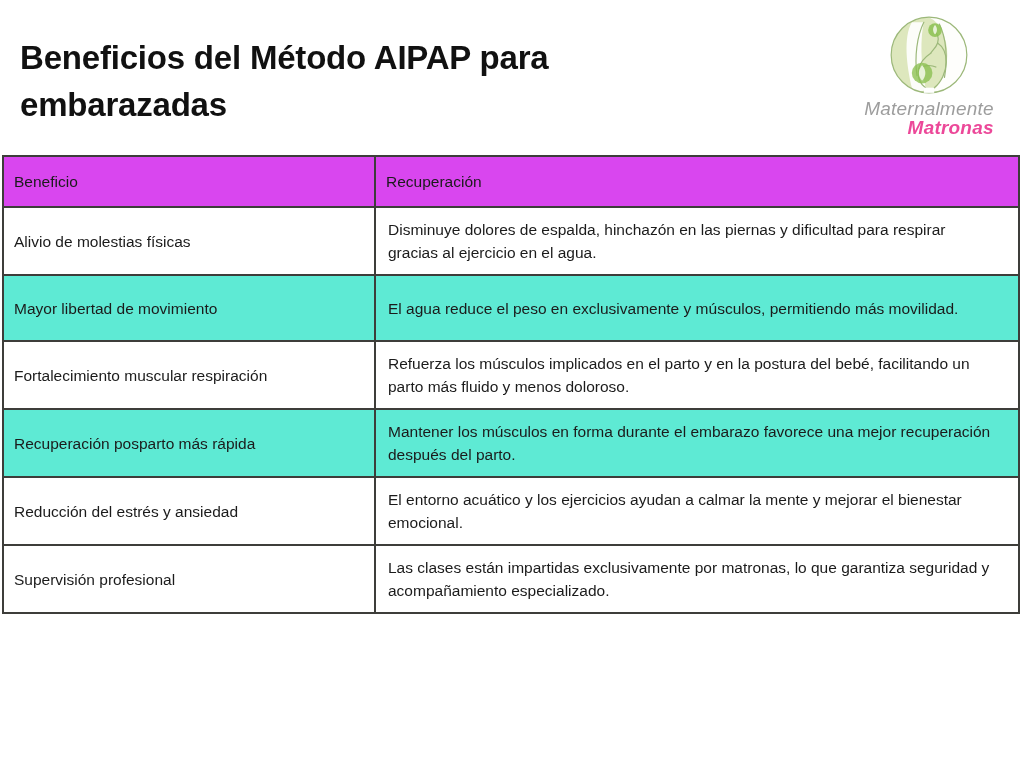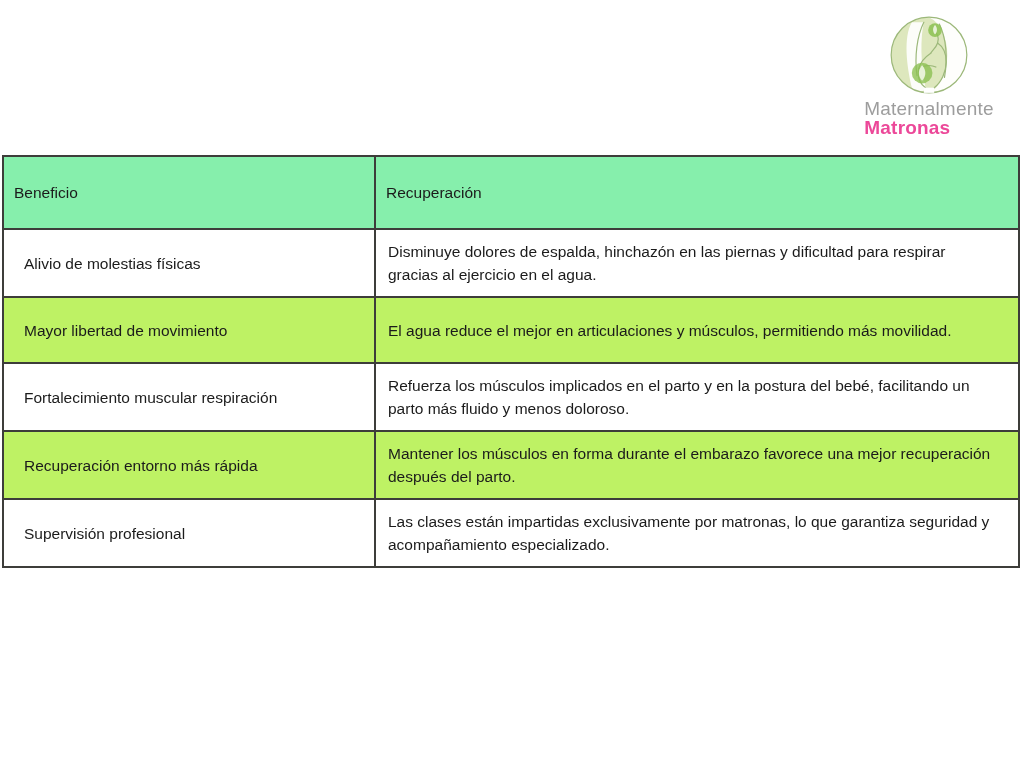--- a/index.html
+++ b/index.html
@@ -52,22 +52,23 @@
   }
 
   .logo-mark {
     width: 86px;
     height: 86px;
     display: block;
   }
 
   .logo-wordmark {
     margin-top: 1px;
-    text-align: left;
+    text-align: right;
     line-height: 1.02;
+    font-style: italic;
   }
 
   .logo-word-top {
     display: block;
     font-size: 19px;
     font-weight: 400;
     color: #9d9d9d;
     letter-spacing: 0.2px;
   }
 
@@ -97,41 +98,42 @@
     font-size: 15.5px;
     line-height: 23px;
     color: #1b1b1b;
     font-weight: 400;
   }
 
   .benefits-table col.col-benefit { width: 372px; }
   .benefits-table col.col-desc    { width: 644px; }
 
   thead th {
-    background: #86efac;
+    background: #d946ef;
     font-weight: bold;
-    height: 73px;
+    height: 51px;
     font-size: 16px;
     text-align: left;
     color: #121212;
   }
 
   tbody tr { height: 66px; }
 
   tbody tr.row-odd  td { background: #ffffff; }
-  tbody tr.row-even td { background: #bef264; }
-
-  tbody td.cell-benefit { padding-left: 20px; }
+  tbody tr.row-even td { background: #5eead4; }
+
+  tbody td.cell-benefit { padding-left: 10px; }
   tbody td.cell-desc    { padding-left: 12px; padding-right: 24px; }
 </style>
 </head>
 <body>
 
 <div class="page-header">
 
+  <h1 class="page-title">Beneficios del Método AIPAP para embarazadas</h1>
 
   <div class="logo-block">
 
     <svg class="logo-mark" viewBox="0 0 100 100">
       <circle cx="50" cy="50" r="44" fill="#dde7bd"></circle>
       <path d="M50 6 A44 44 0 0 1 50 94 A30 46 0 0 0 50 6 Z" fill="#ffffff" opacity="0.95"></path>
       <path d="M30 12 C20 30 24 62 30 88 C34 94 44 95 46 88 C40 60 40 30 44 12 Z" fill="#ffffff" opacity="0.9"></path>
       <circle cx="50" cy="50" r="44" fill="none" stroke="#9cb87a" stroke-width="1.4"></circle>
       <g fill="none" stroke="#9cb87a" stroke-width="1.4" stroke-linecap="round">
         <path d="M55 22 C60 24 62 30 60 36 C58 42 54 44 52 48"></path>
@@ -167,28 +169,32 @@
       <th>Recuperación</th>
     </tr>
   </thead>
   <tbody id="table-body">
       <tr class="row-odd">
         <td class="cell-benefit">Alivio de molestias físicas</td>
         <td class="cell-desc">Disminuye dolores de espalda, hinchazón en las piernas y dificultad para respirar gracias al ejercicio en el agua.</td>
       </tr>
       <tr class="row-even">
         <td class="cell-benefit">Mayor libertad de movimiento</td>
-        <td class="cell-desc">El agua reduce el mejor en articulaciones y músculos, permitiendo más movilidad.</td>
+        <td class="cell-desc">El agua reduce el peso en exclusivamente y músculos, permitiendo más movilidad.</td>
       </tr>
       <tr class="row-odd">
         <td class="cell-benefit">Fortalecimiento muscular respiración</td>
         <td class="cell-desc">Refuerza los músculos implicados en el parto y en la postura del bebé, facilitando un parto más fluido y menos doloroso.</td>
       </tr>
       <tr class="row-even">
-        <td class="cell-benefit">Recuperación entorno más rápida</td>
+        <td class="cell-benefit">Recuperación posparto más rápida</td>
         <td class="cell-desc">Mantener los músculos en forma durante el embarazo favorece una mejor recuperación después del parto.</td>
+      </tr>
+      <tr class="row-odd">
+        <td class="cell-benefit">Reducción del estrés y ansiedad</td>
+        <td class="cell-desc">El entorno acuático y los ejercicios ayudan a calmar la mente y mejorar el bienestar emocional.</td>
       </tr>
       <tr class="row-odd">
         <td class="cell-benefit">Supervisión profesional</td>
         <td class="cell-desc">Las clases están impartidas exclusivamente por matronas, lo que garantiza seguridad y acompañamiento especializado.</td>
       </tr>
     </tbody>
 </table>
 
 </body></html>

